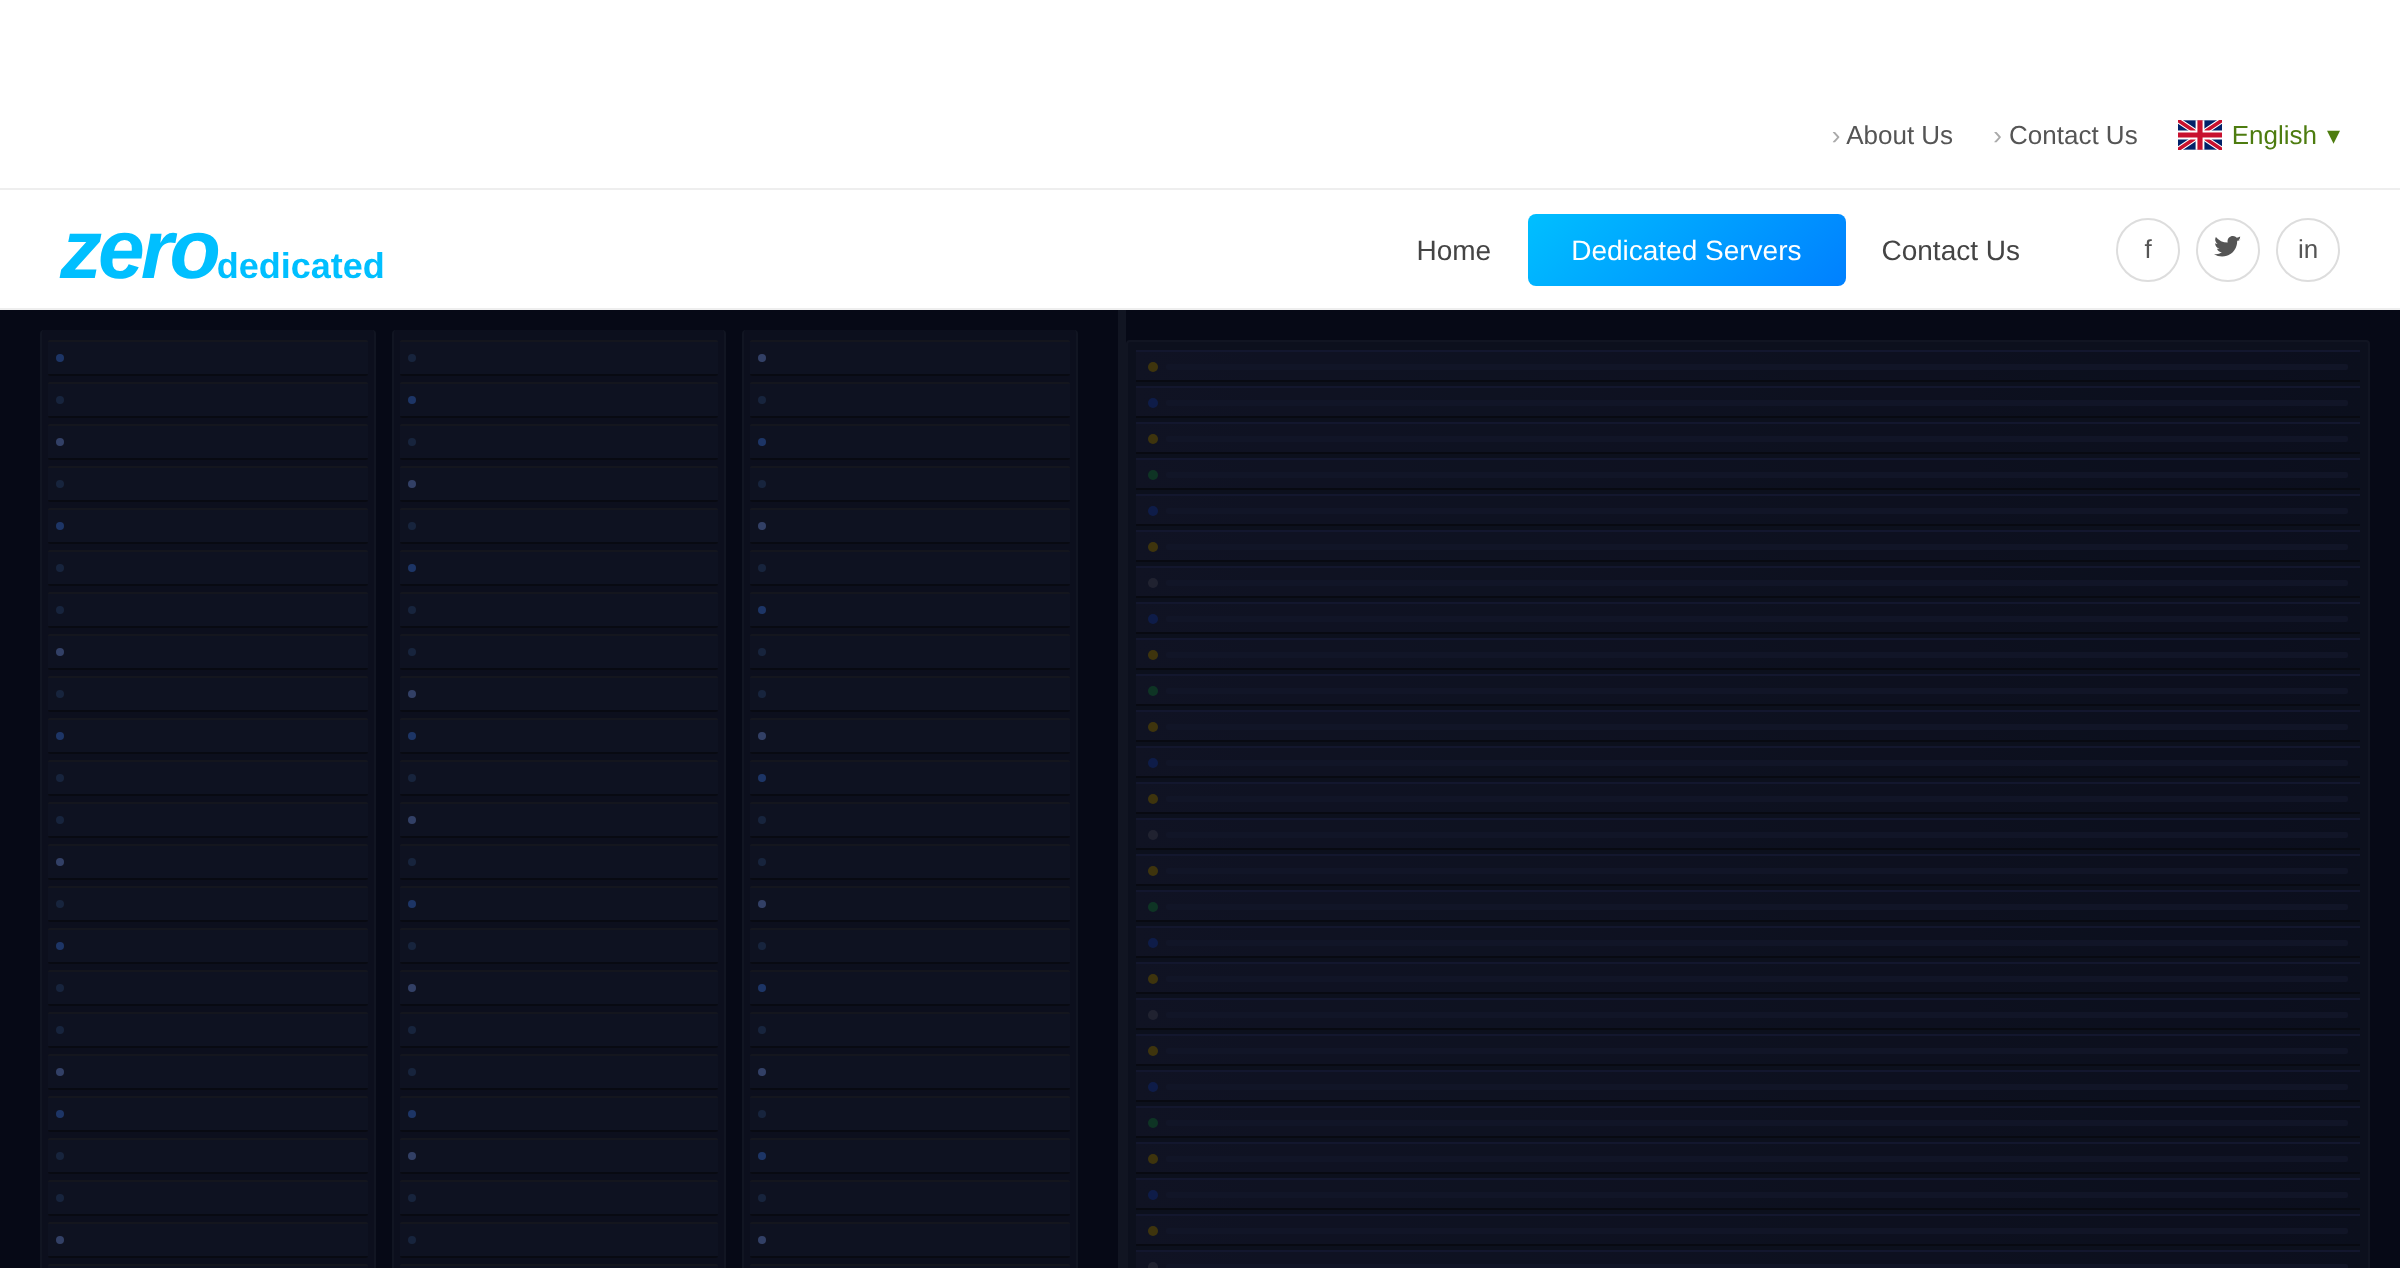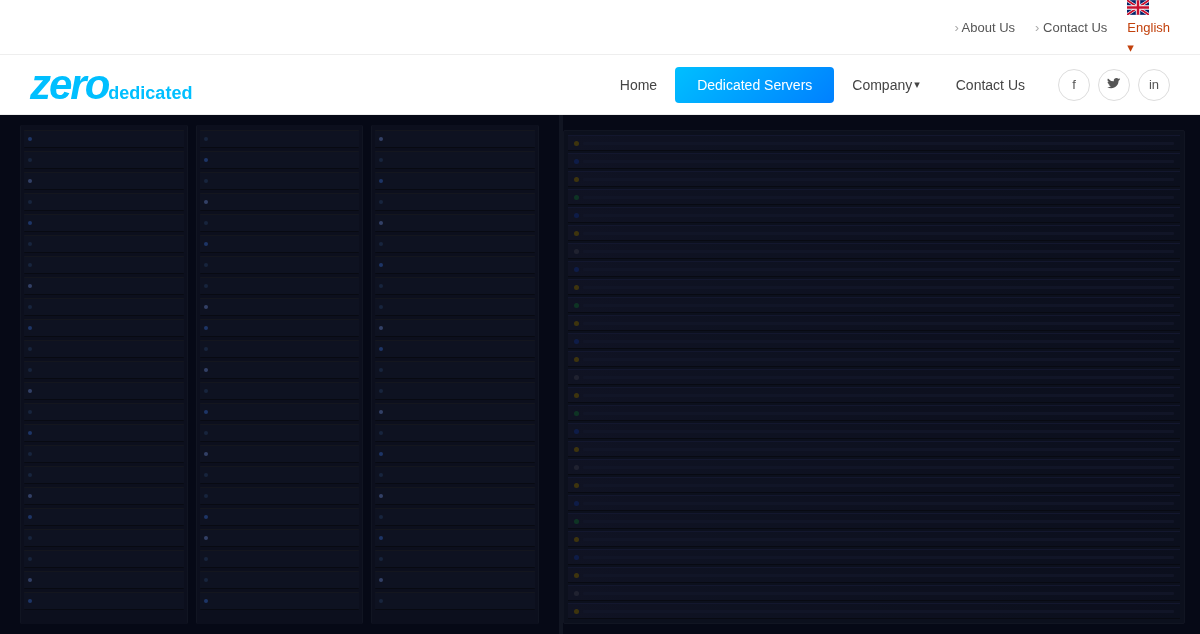--- a/index.html
+++ b/index.html
@@ -8,50 +8,50 @@
     
     .top-bar {
       background: #fff;
       height: 55px;
       display: flex;
       align-items: center;
       justify-content: flex-end;
       padding: 0 30px;
       border-bottom: 1px solid #eee;
       gap: 20px;
+      margin-top: 40px;
     }
     .top-bar-link {
       color: #555;
       font-size: 13px;
       text-decoration: none;
       cursor: pointer;
     }
     .top-bar-link::before {
       content: '› ';
       color: #aaa;
     }
     .lang-selector {
       display: flex;
-      align-items: flex-start;
+      align-items: flex-end;
       gap: 5px;
       font-size: 13px;
-      color: #c2410c;
+      color: #4d7c0f;
       cursor: pointer;
-      flex-direction: column;
     }
 
     
     .main-nav {
       background: #fff;
       height: 60px;
       display: flex;
       align-items: center;
       padding: 0 30px;
       border-bottom: 1px solid #eee;
-      gap: 0;
+      gap: 15px;
     }
     .logo {
       display: flex;
       align-items: baseline;
       margin-right: auto;
       text-decoration: none;
     }
     .logo-zero {
       font-size: 42px;
       font-weight: 900;
@@ -266,23 +266,20 @@
   </a>
 
   <ul class="nav-links">
     <li>
       <a>Home</a>
     </li>
     <li class="active">
       <a>Dedicated Servers</a>
     </li>
     <li>
-      <span class="has-dropdown">Company</span>
-    </li>
-    <li>
       <a>Contact Us</a>
     </li>
   </ul>
 
   <div class="social-icons">
     <a class="social-icon">f</a>
     <a class="social-icon">
 
       <svg width="14" height="14" viewBox="0 0 24 24" fill="#555">
         <path d="M23 3a10.9 10.9 0 01-3.14 1.53A4.48 4.48 0 0022.43.36a9 9 0 01-2.88 1.1A4.52 4.52 0 0016.11 0c-2.5 0-4.52 2.03-4.52 4.53 0 .35.04.7.11 1.03A12.84 12.84 0 011.64.83a4.53 4.53 0 001.4 6.04 4.5 4.5 0 01-2.05-.57v.06c0 2.19 1.56 4.02 3.63 4.44a4.54 4.54 0 01-2.04.08c.57 1.78 2.23 3.08 4.2 3.11A9.07 9.07 0 010 15.54a12.8 12.8 0 006.95 2.04c8.34 0 12.9-6.91 12.9-12.9 0-.2 0-.39-.01-.58A9.22 9.22 0 0023 3z"></path>

